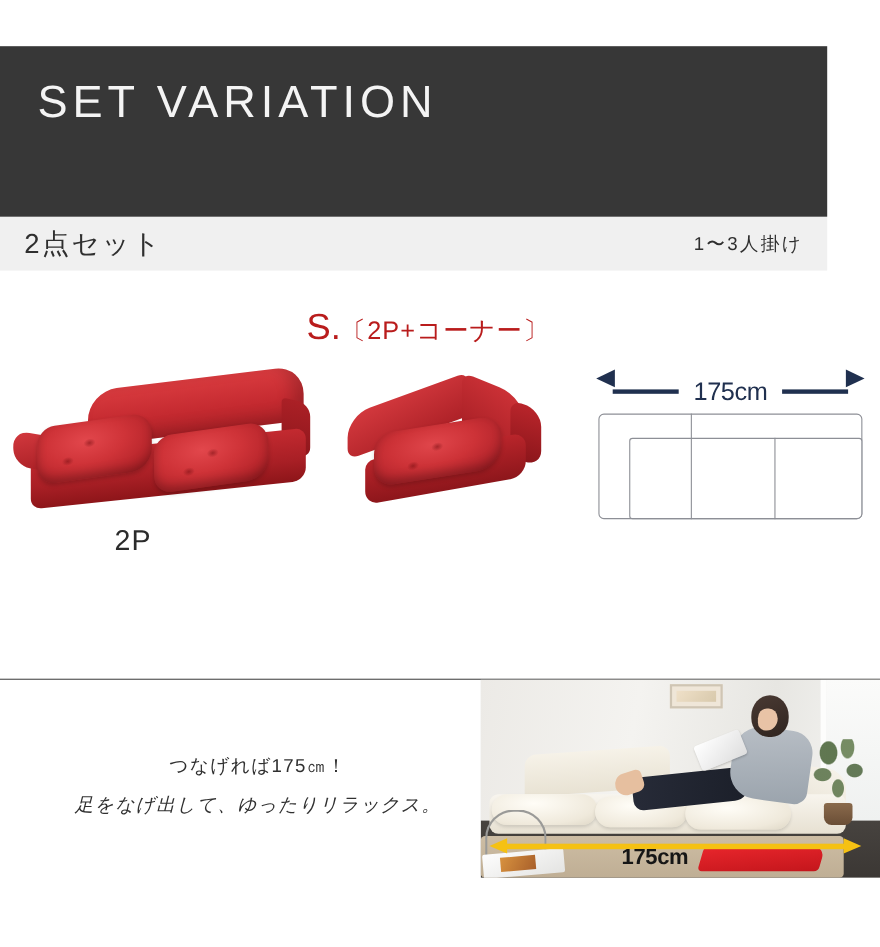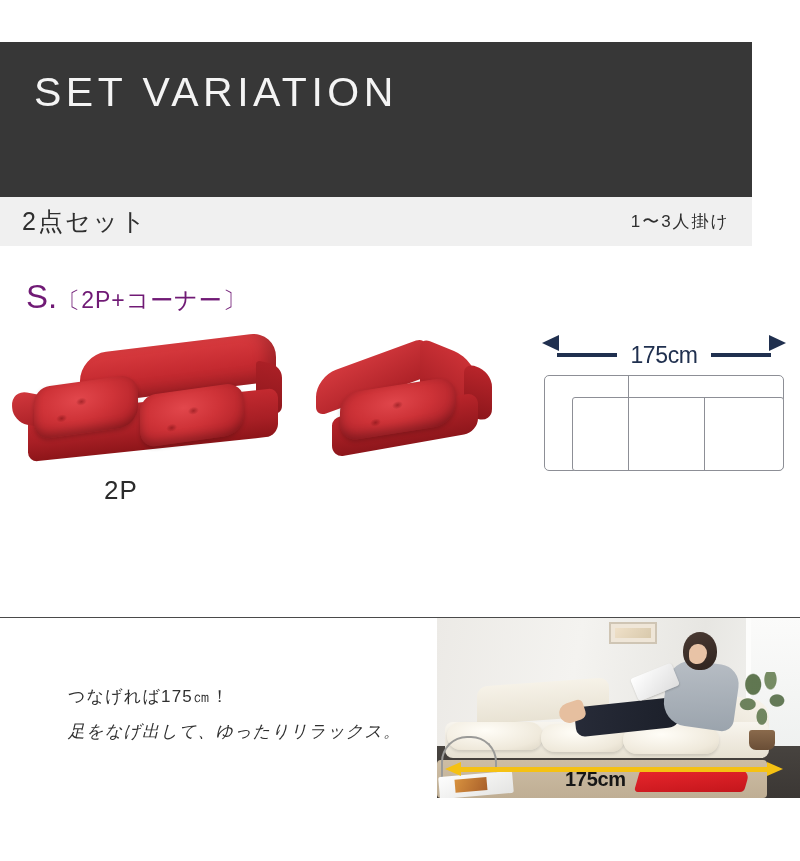--- a/index.html
+++ b/index.html
@@ -4,21 +4,21 @@
 <style>
   * { margin:0; padding:0; box-sizing:border-box; }
   html,body{ background:#ffffff; }
   body{
     width:800px; height:861px;
     font-family:"Liberation Sans","DejaVu Sans",sans-serif;
     color:#2b2b2b;
     overflow:hidden;
     position:relative;
   }
-  .page{ width:752px; height:861px; position:relative; background:#fff; }
+  .page{ width:752px; height:861px; position:relative; background:#fff;text-align:center; }
 
   
   .top-gap{ height:42px; background:#ffffff; }
 
   
   .hero{
     height:155px; background:#373737;
     position:relative;
   }
   .hero-title{
@@ -39,21 +39,21 @@
     display:flex; align-items:center; justify-content:space-between;
     padding:0 22px 0 22px;
   }
   .strip-left{ font-size:25px; letter-spacing:2px; color:#2f2f2f; font-weight:400; }
   .strip-right{ font-size:17px; letter-spacing:2px; color:#2f2f2f; font-weight:400; }
 
   
   .prod{ padding:34px 0 0 0; position:relative; }
   .prod-title{
     margin-left:26px;
-    font-size:29px; font-weight:400; color:#701a75;
+    font-size:29px; font-weight:400; color:#b91c1c;
     letter-spacing:0.5px; line-height:1; white-space:nowrap;
   }
   .prod-title .code{ font-size:33px; letter-spacing:0px; }
   .prod-title .paren{ font-size:23px; letter-spacing:1px; }
   .prod-desc{
     margin-left:27px; margin-top:17px;
     font-size:16px; color:#3a3a3a; letter-spacing:1.1px; white-space:nowrap;
   }
 
   

